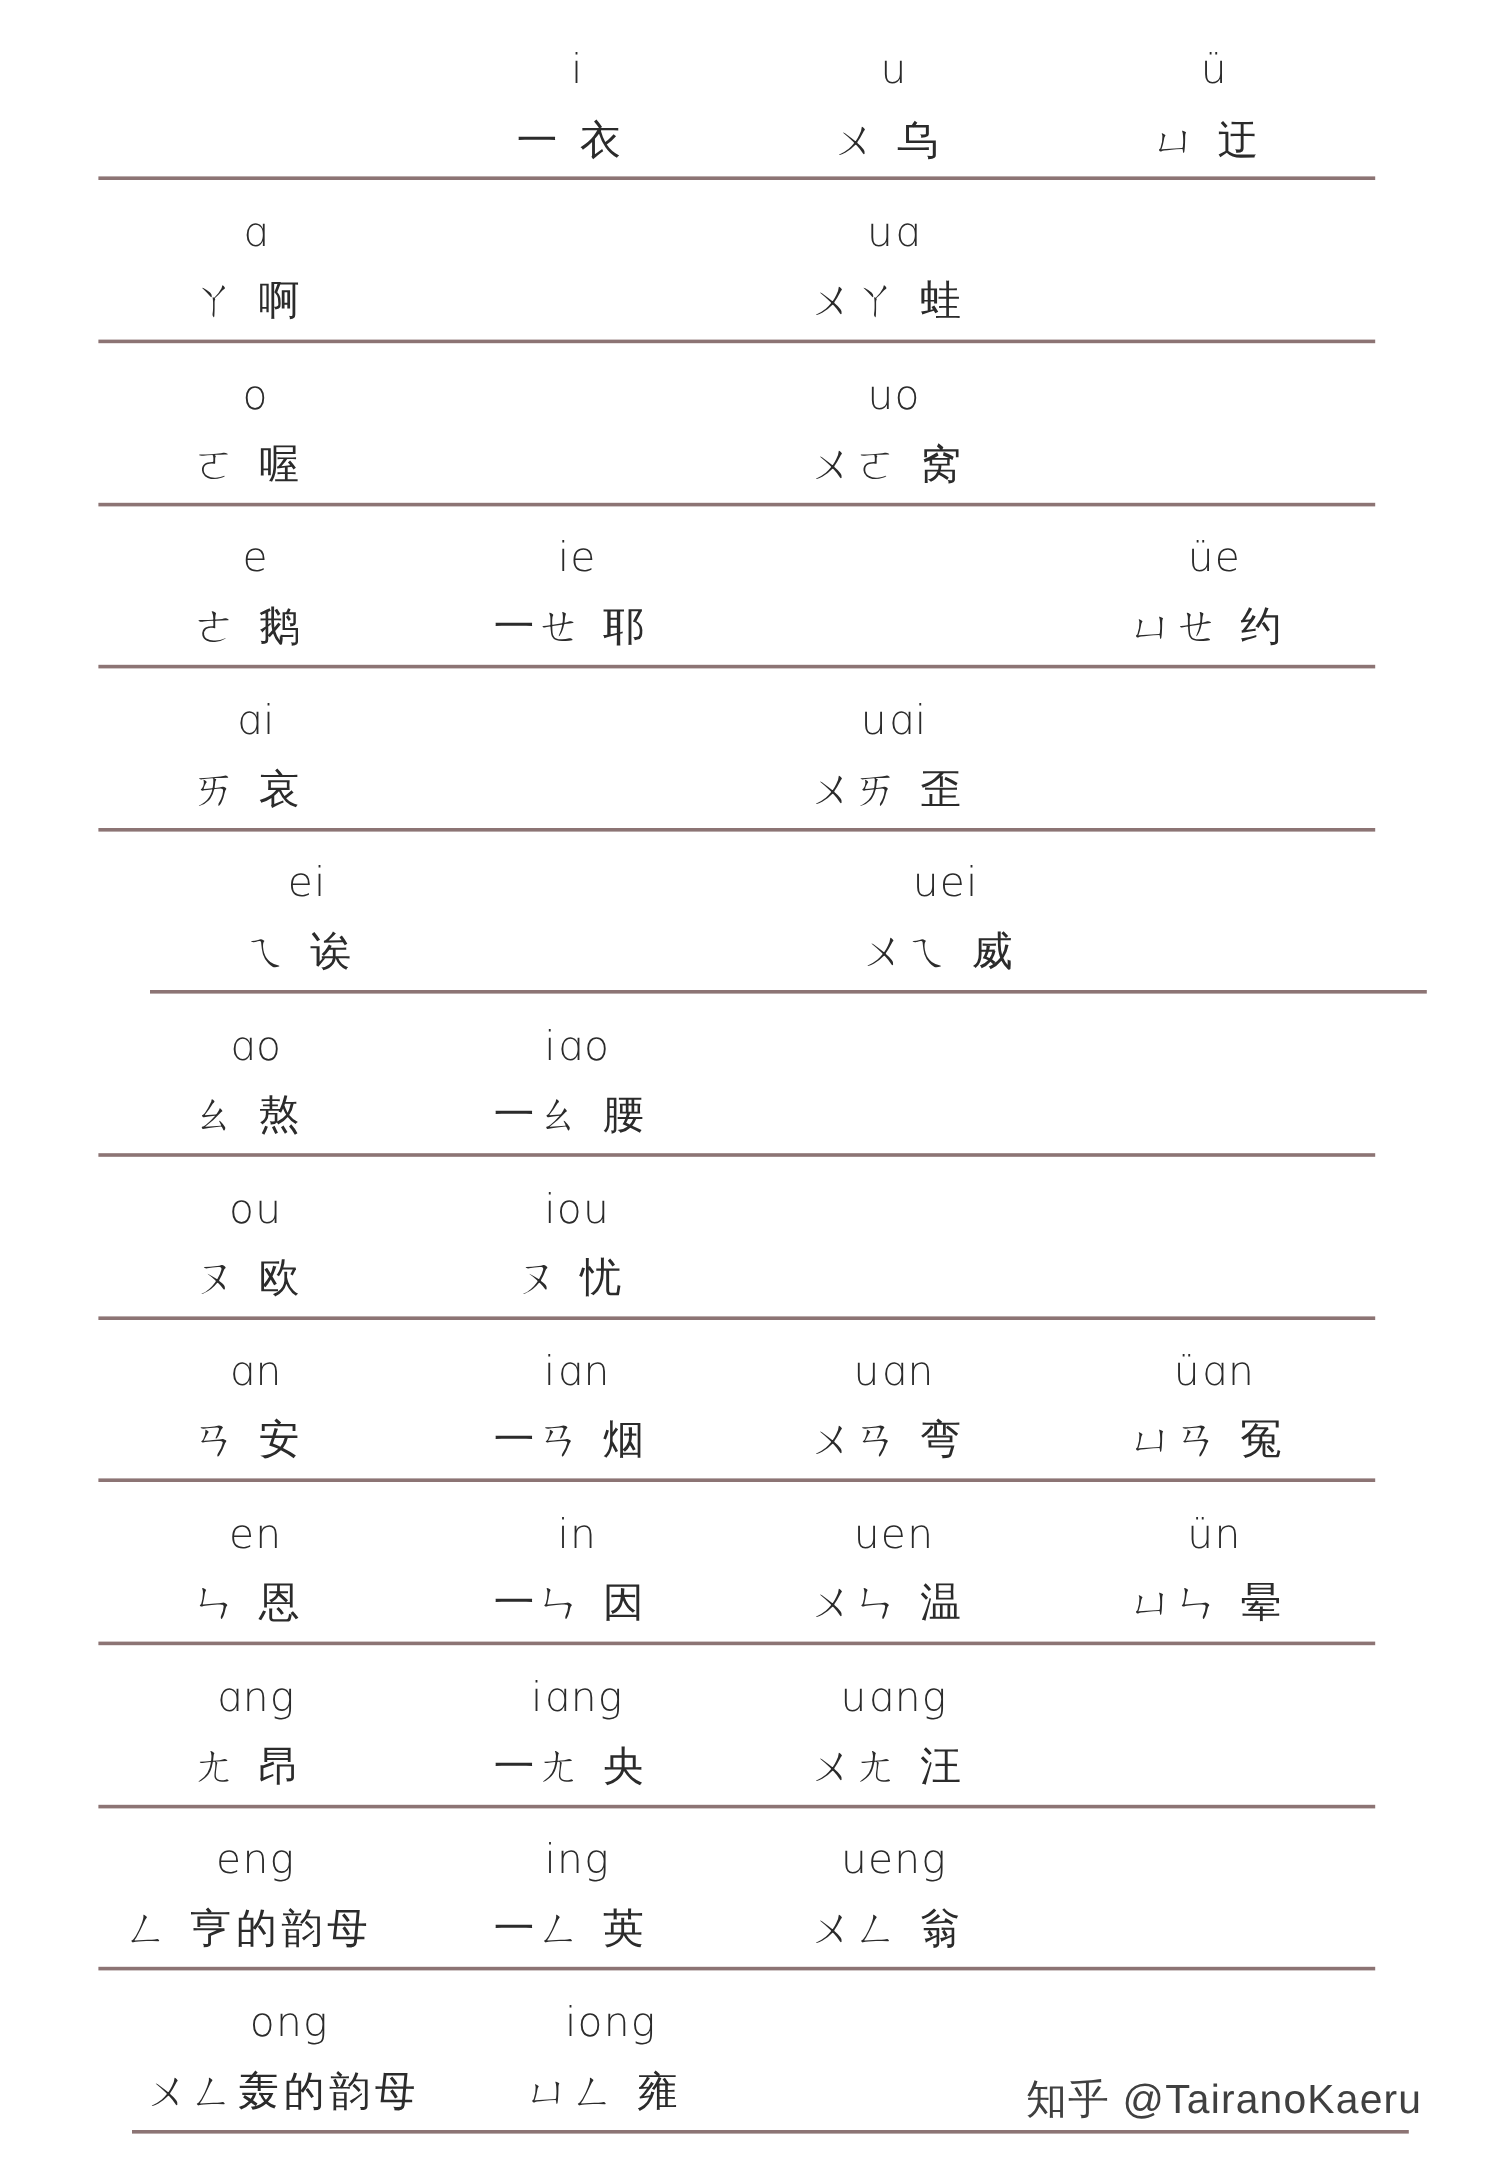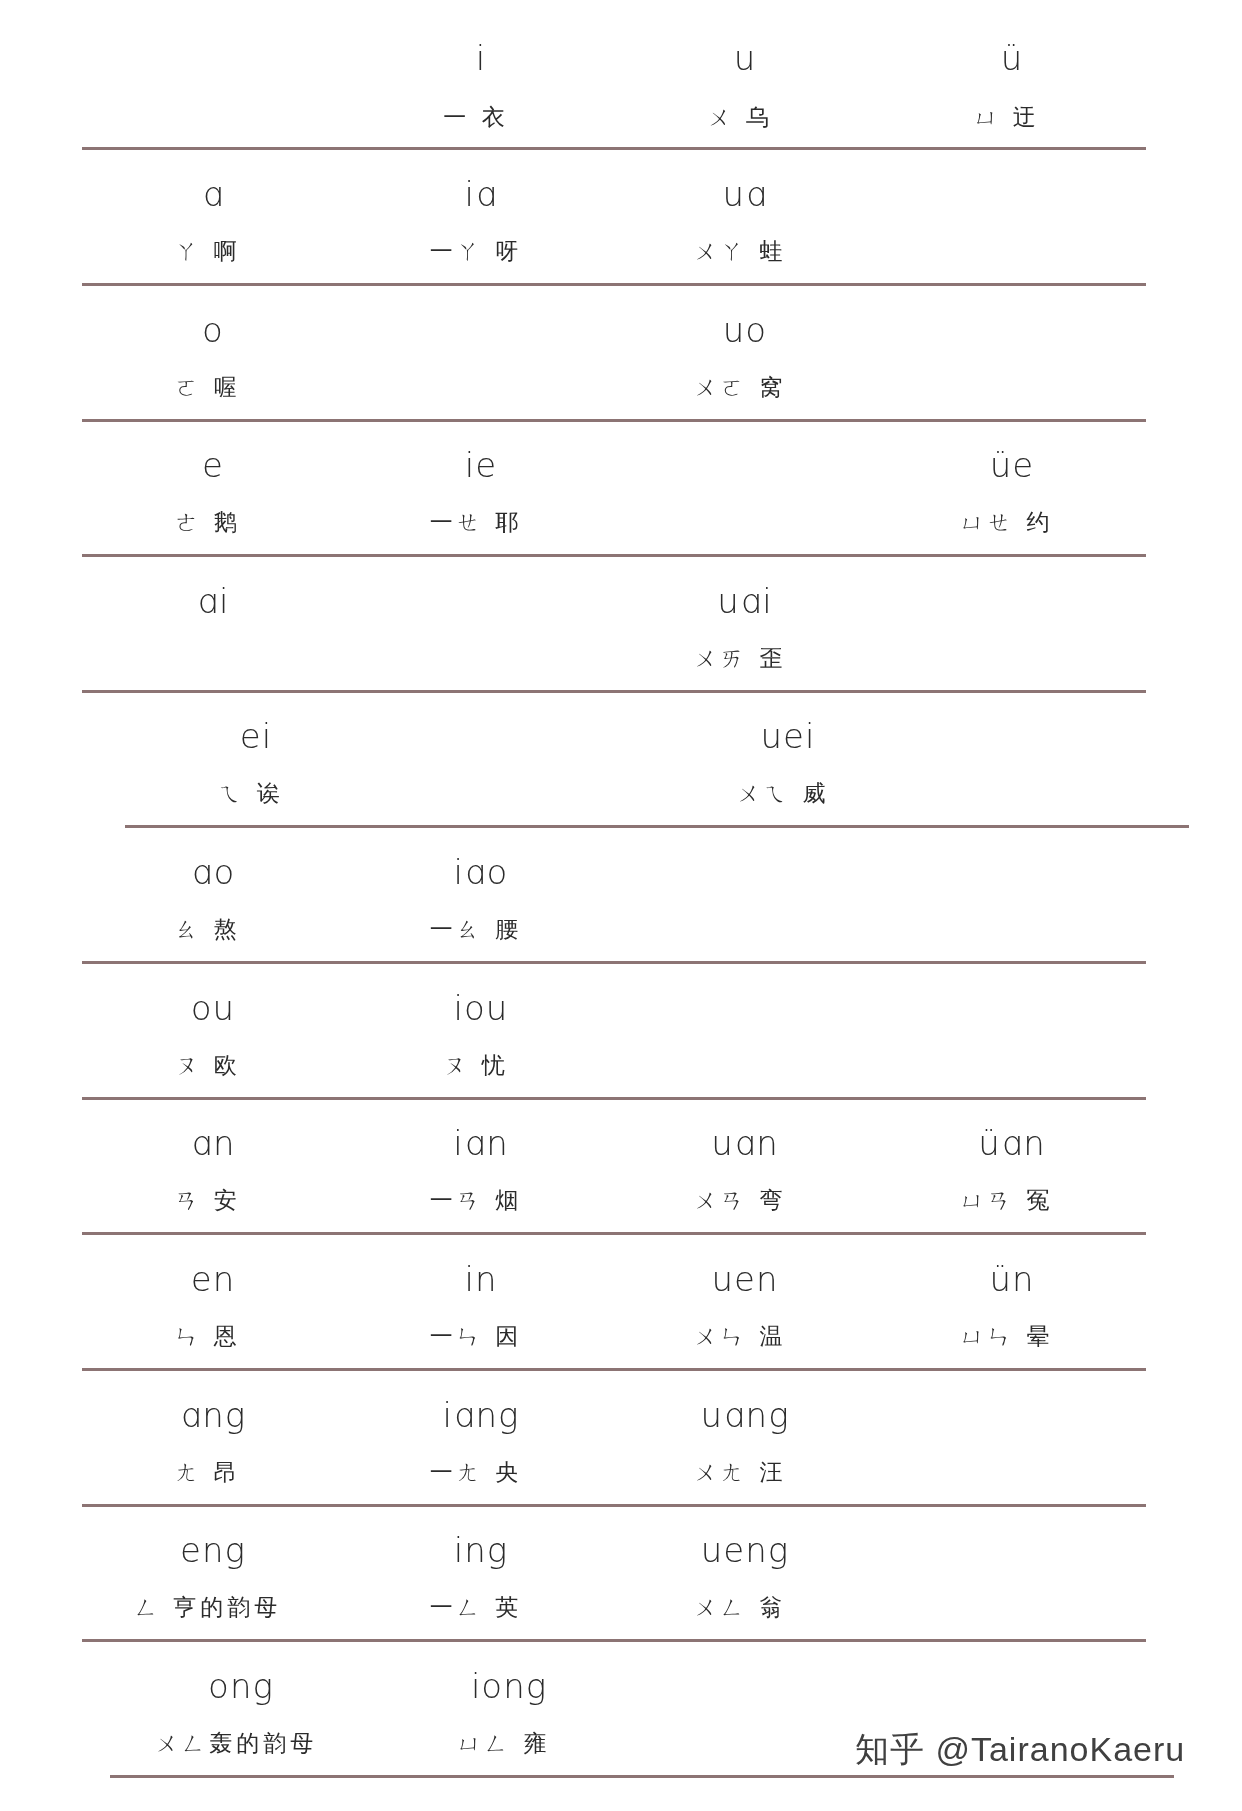--- a/index.html
+++ b/index.html
@@ -4,21 +4,21 @@
 <style>
   html, body { margin: 0; padding: 0; background: #ffffff; }
   body { width: 1242px; height: 1811px; position: relative; overflow: hidden;
          font-family: "DejaVu Sans", "Liberation Sans", sans-serif; color: #2b2b2b; }
   .table { position: absolute; left: 0; top: 0; width: 1242px; }
   .row { position: absolute; left: 0; width: 1242px; height: 136px; }
   .row.header { height: 150px; }
   .rule { position: absolute; left: 82px; width: 1064px; height: 3px; background: #8c7474; bottom: 0; }
   .cell { position: absolute; top: 0; width: 260px; height: 100%; text-align: center; }
   .cell .py { position: absolute; left: 0; right: 0; top: 24px; font-size: 34px; line-height: 40px; font-weight: 300; letter-spacing: 1px; }
-  .cell .zy { position: absolute; left: 0; right: 10px; top: 80px; font-size: 23px; line-height: 42px; letter-spacing: 4px; }
+  .cell .zy { position: absolute; left: 0; right: 10px; top: 80px; font-size: 34px; line-height: 42px; letter-spacing: 4px; }
   .header .cell .py { top: 38px; }
   .header .cell .zy { top: 96px; }
   .c0 { left: 83px; } .c1 { left: 351px; } .c2 { left: 615px; } .c3 { left: 882px; }
   .watermark { position: absolute; left: 855px; top: 1727px; font-size: 34px; color: #404040;
                letter-spacing: 1px; font-family: "Liberation Sans", sans-serif; }
 </style>
 </head>
 <body>
 
 <div class="table">
@@ -42,24 +42,20 @@
     </div>
     <div class="rule"></div>
   </div>
 
   <div id="rows">
       <div class="row" style="top: 150px;">
         <div class="cell c0">
           <div class="py">ɑ</div>
           <div class="zy">ㄚ 啊</div>
         </div>
-        <div class="cell c1">
-          <div class="py">iɑ</div>
-          <div class="zy">一ㄚ 呀</div>
-        </div>
         <div class="cell c2">
           <div class="py">uɑ</div>
           <div class="zy">ㄨㄚ 蛙</div>
         </div>
         <div class="cell c3">
           <div class="py"></div>
           <div class="zy"></div>
         </div>
         <div class="rule"></div>
       </div>
@@ -97,20 +93,21 @@
         </div>
         <div class="cell c3">
           <div class="py">üe</div>
           <div class="zy">ㄩㄝ 约</div>
         </div>
         <div class="rule"></div>
       </div>
       <div class="row" style="top: 557px;">
         <div class="cell c0">
           <div class="py">ɑi</div>
+          <div class="zy">ㄞ 哀</div>
         </div>
         <div class="cell c1">
           <div class="py"></div>
           <div class="zy"></div>
         </div>
         <div class="cell c2">
           <div class="py">uɑi</div>
           <div class="zy">ㄨㄞ 歪</div>
         </div>
         <div class="cell c3">

